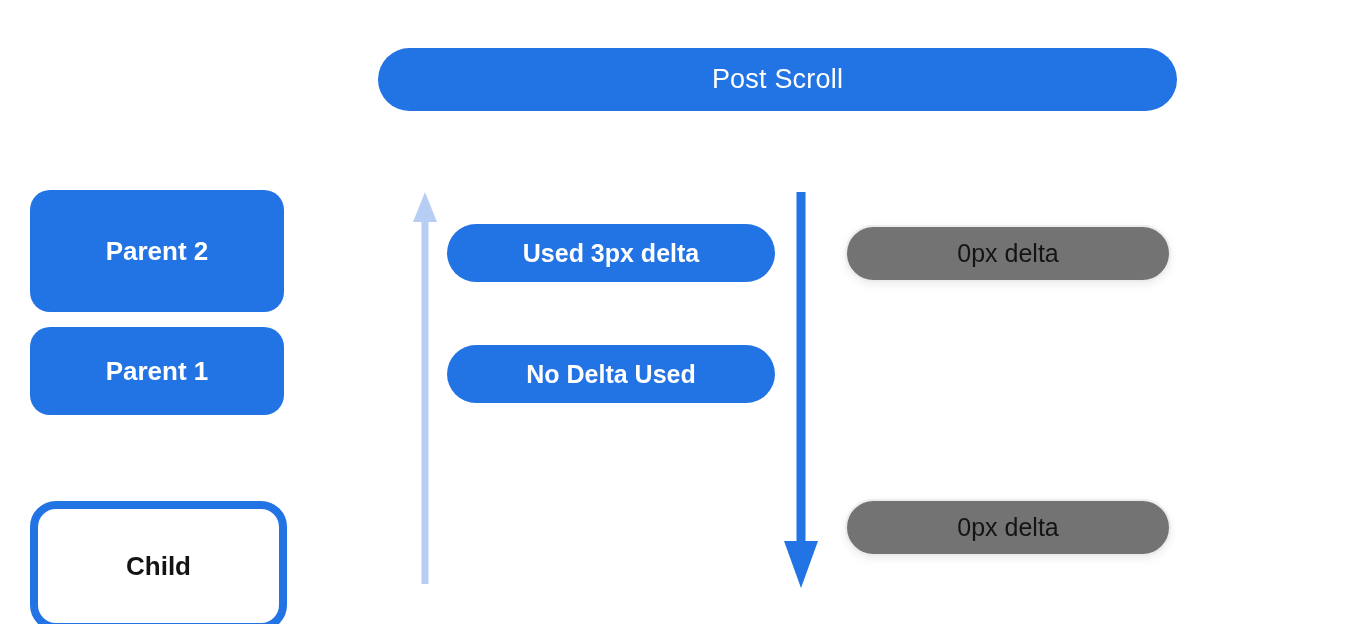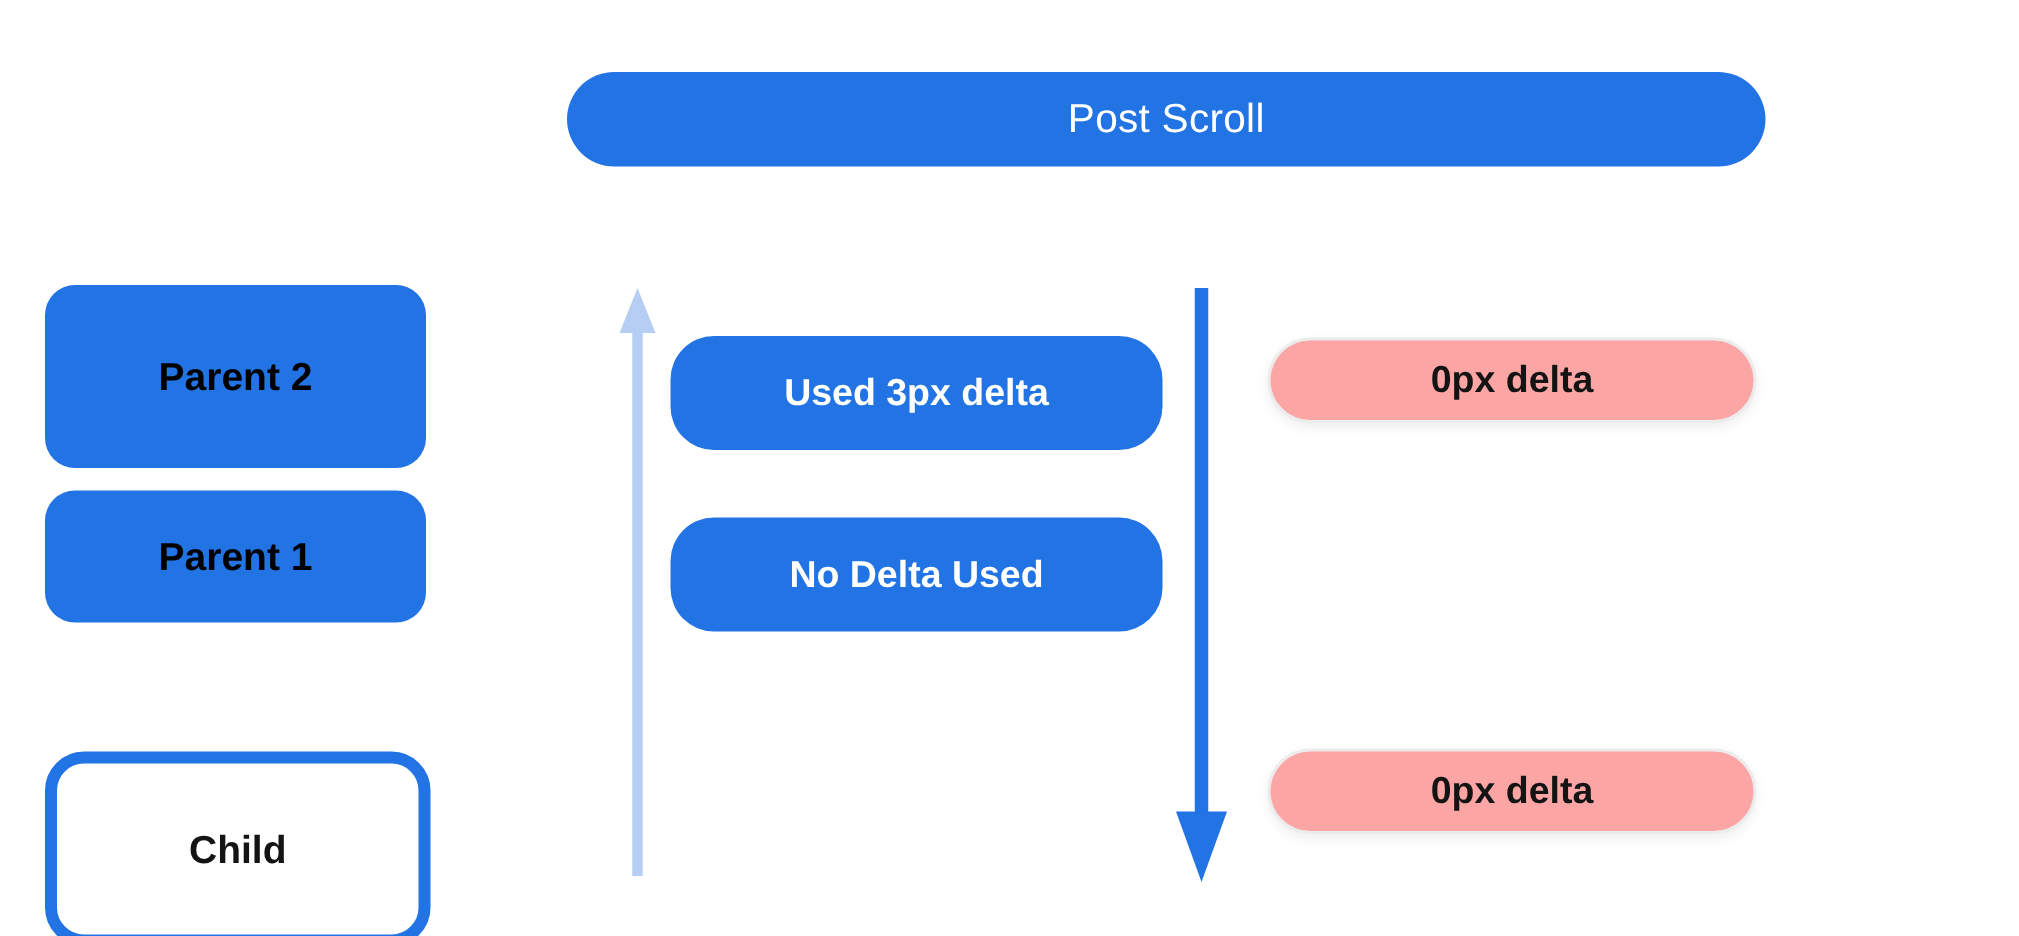--- a/index.html
+++ b/index.html
@@ -38,21 +38,21 @@
     left: 30px;
     width: 254px;
     display: flex;
     align-items: center;
     justify-content: center;
     font-size: 26px;
     box-sizing: border-box;
   }
   .box-filled {
     background: #2273e3;
-    color: #000000;
+    color: #ffffff;
     font-weight: 700;
     border-radius: 20px;
     height: 122px;
   }
   .box-parent2 { top: 190px; }
   .box-parent1 { top: 327px; height: 88px; align-items: center; }
   .box-outlined {
     top: 461px;
     height: 130px;
     width: 257px;
@@ -68,48 +68,48 @@
     position: absolute;
     pointer-events: none;
   }
   .arrow-up { left: 408px; top: 192px; }
   .arrow-down { left: 781px; top: 192px; }
   
   .pill-blue {
     position: absolute;
     left: 447px;
     width: 328px;
-    height: 76px;
+    height: 58px;
     background: #2273e3;
     border-radius: 29px;
     display: flex;
     align-items: center;
     justify-content: center;
     color: #ffffff;
     font-size: 25px;
     font-weight: 700;
   }
   .pill-blue-1 { top: 224px; }
   .pill-blue-2 { top: 345px; }
   
   .pill-white {
     position: absolute;
     left: 845px;
     width: 326px;
     height: 57px;
-    background: #fca5a5;
+    background: #737373;
     border: 2px solid #ececec;
     border-radius: 30px;
     box-sizing: border-box;
     display: flex;
     align-items: center;
     justify-content: center;
     color: #141414;
     font-size: 25px;
-    font-weight: 700;
+    font-weight: 400;
     box-shadow: 0 3px 8px rgba(0,0,0,0.07);
   }
   .pill-white-1 { top: 225px; }
   .pill-white-2 { top: 499px; }
 </style>
 </head>
 <body>
 
 <div class="canvas">
 

